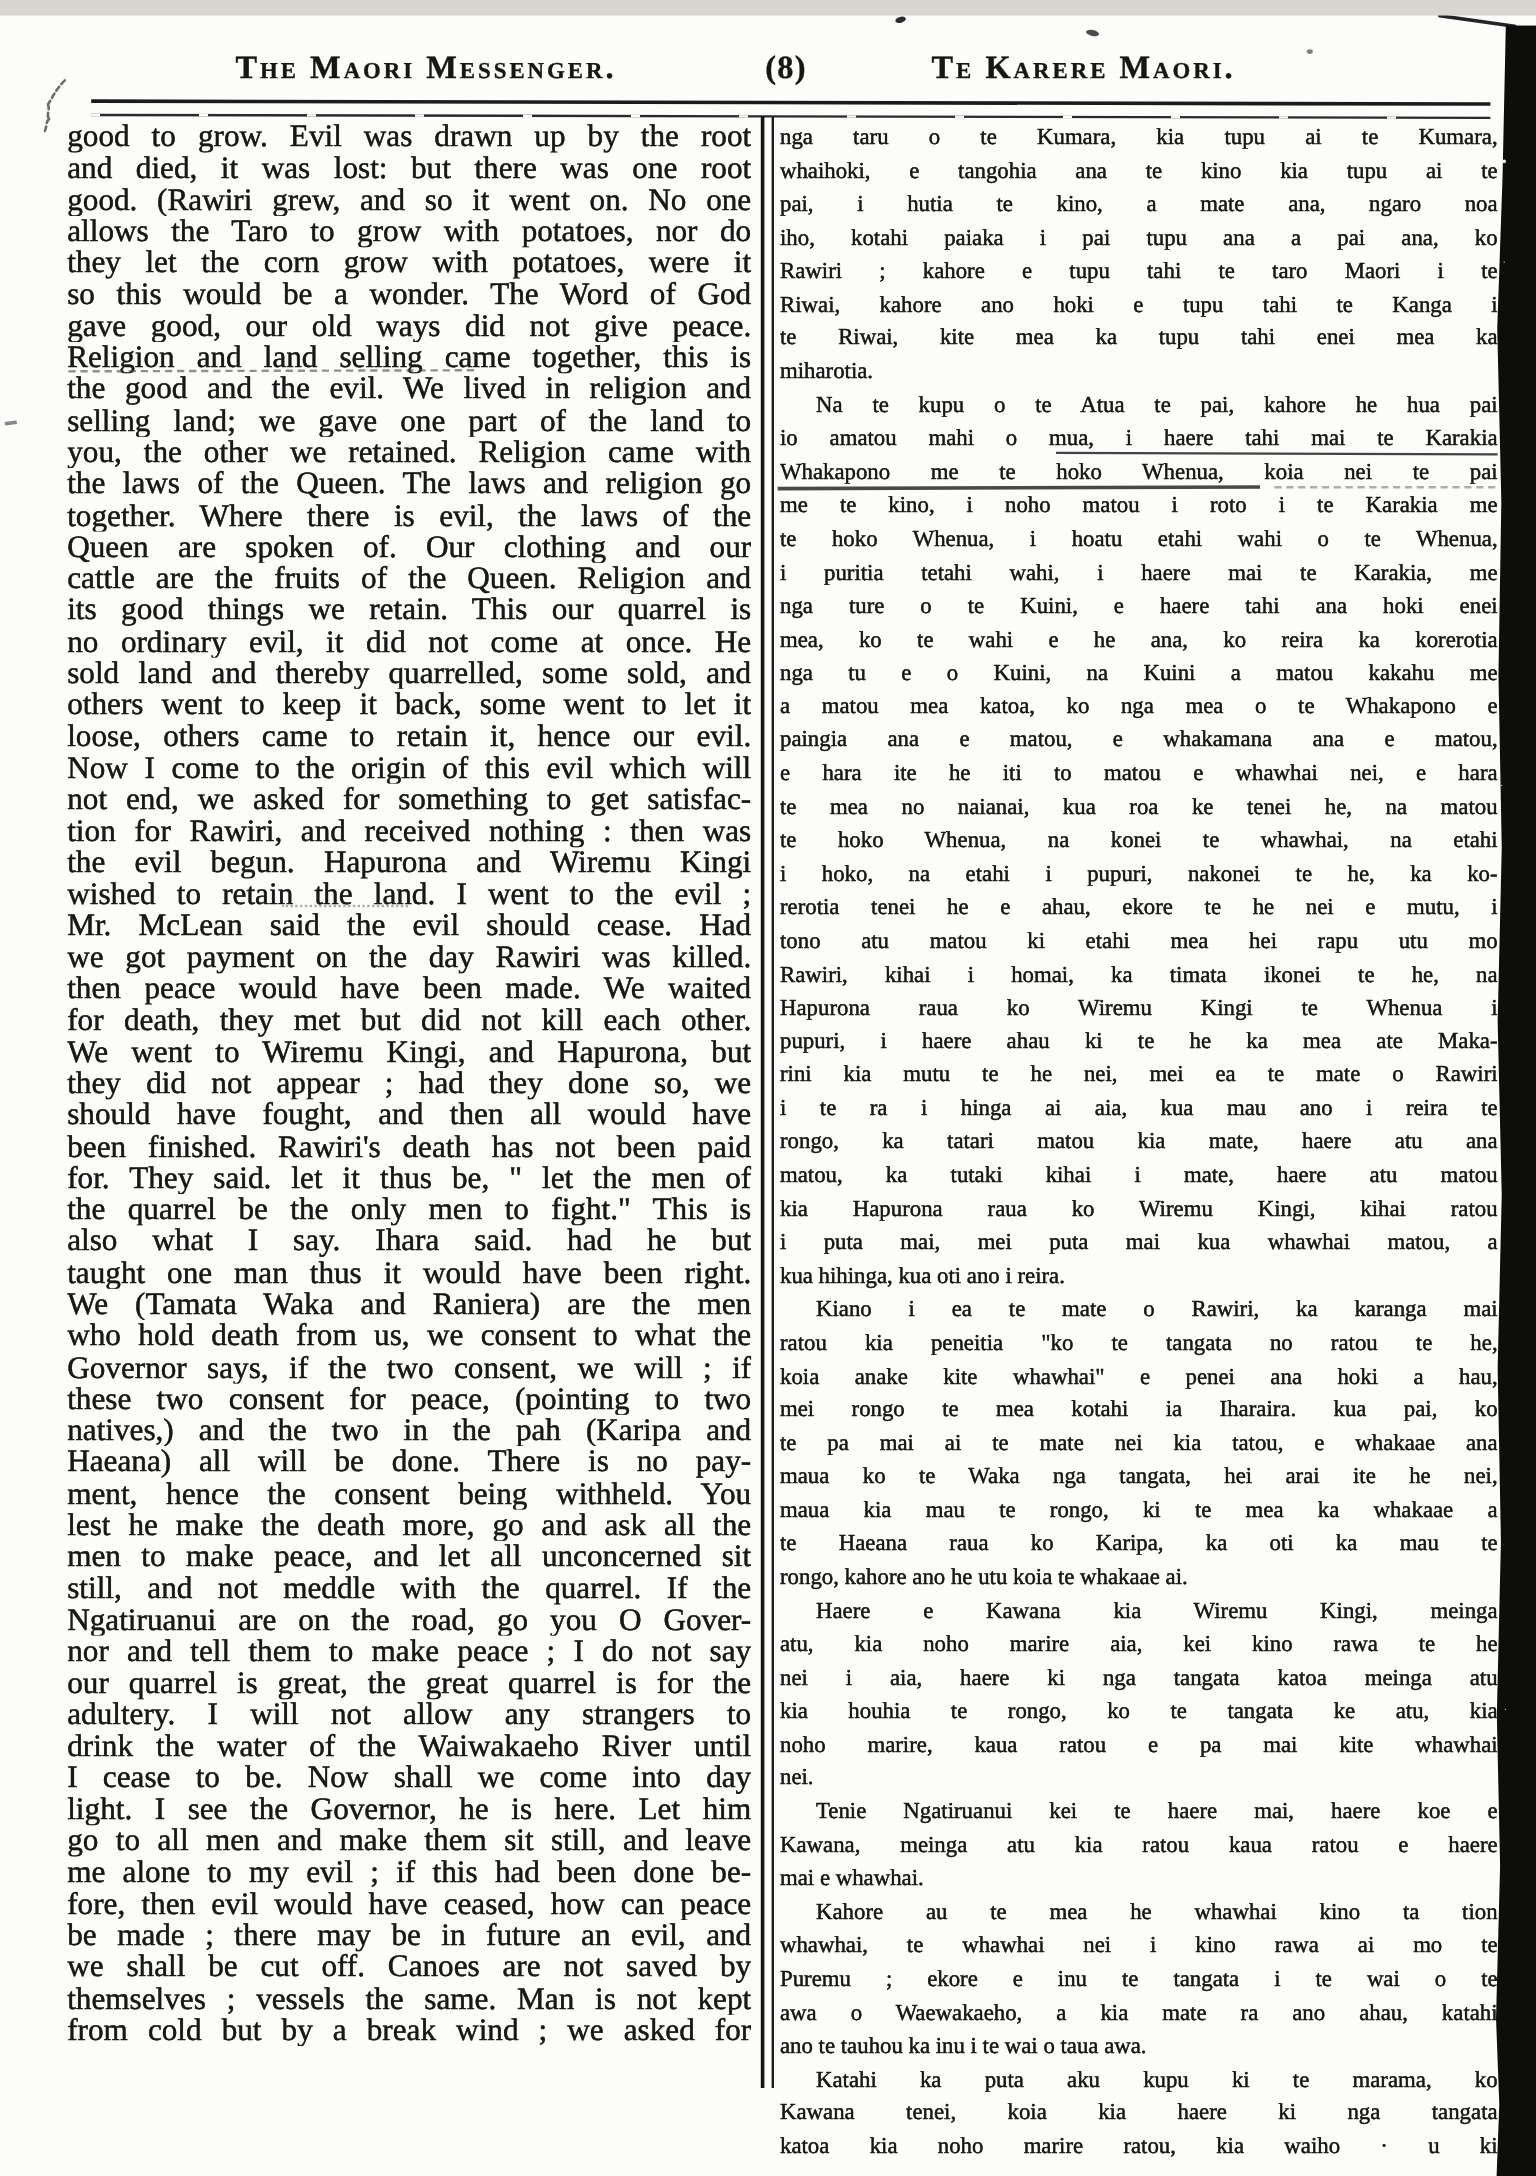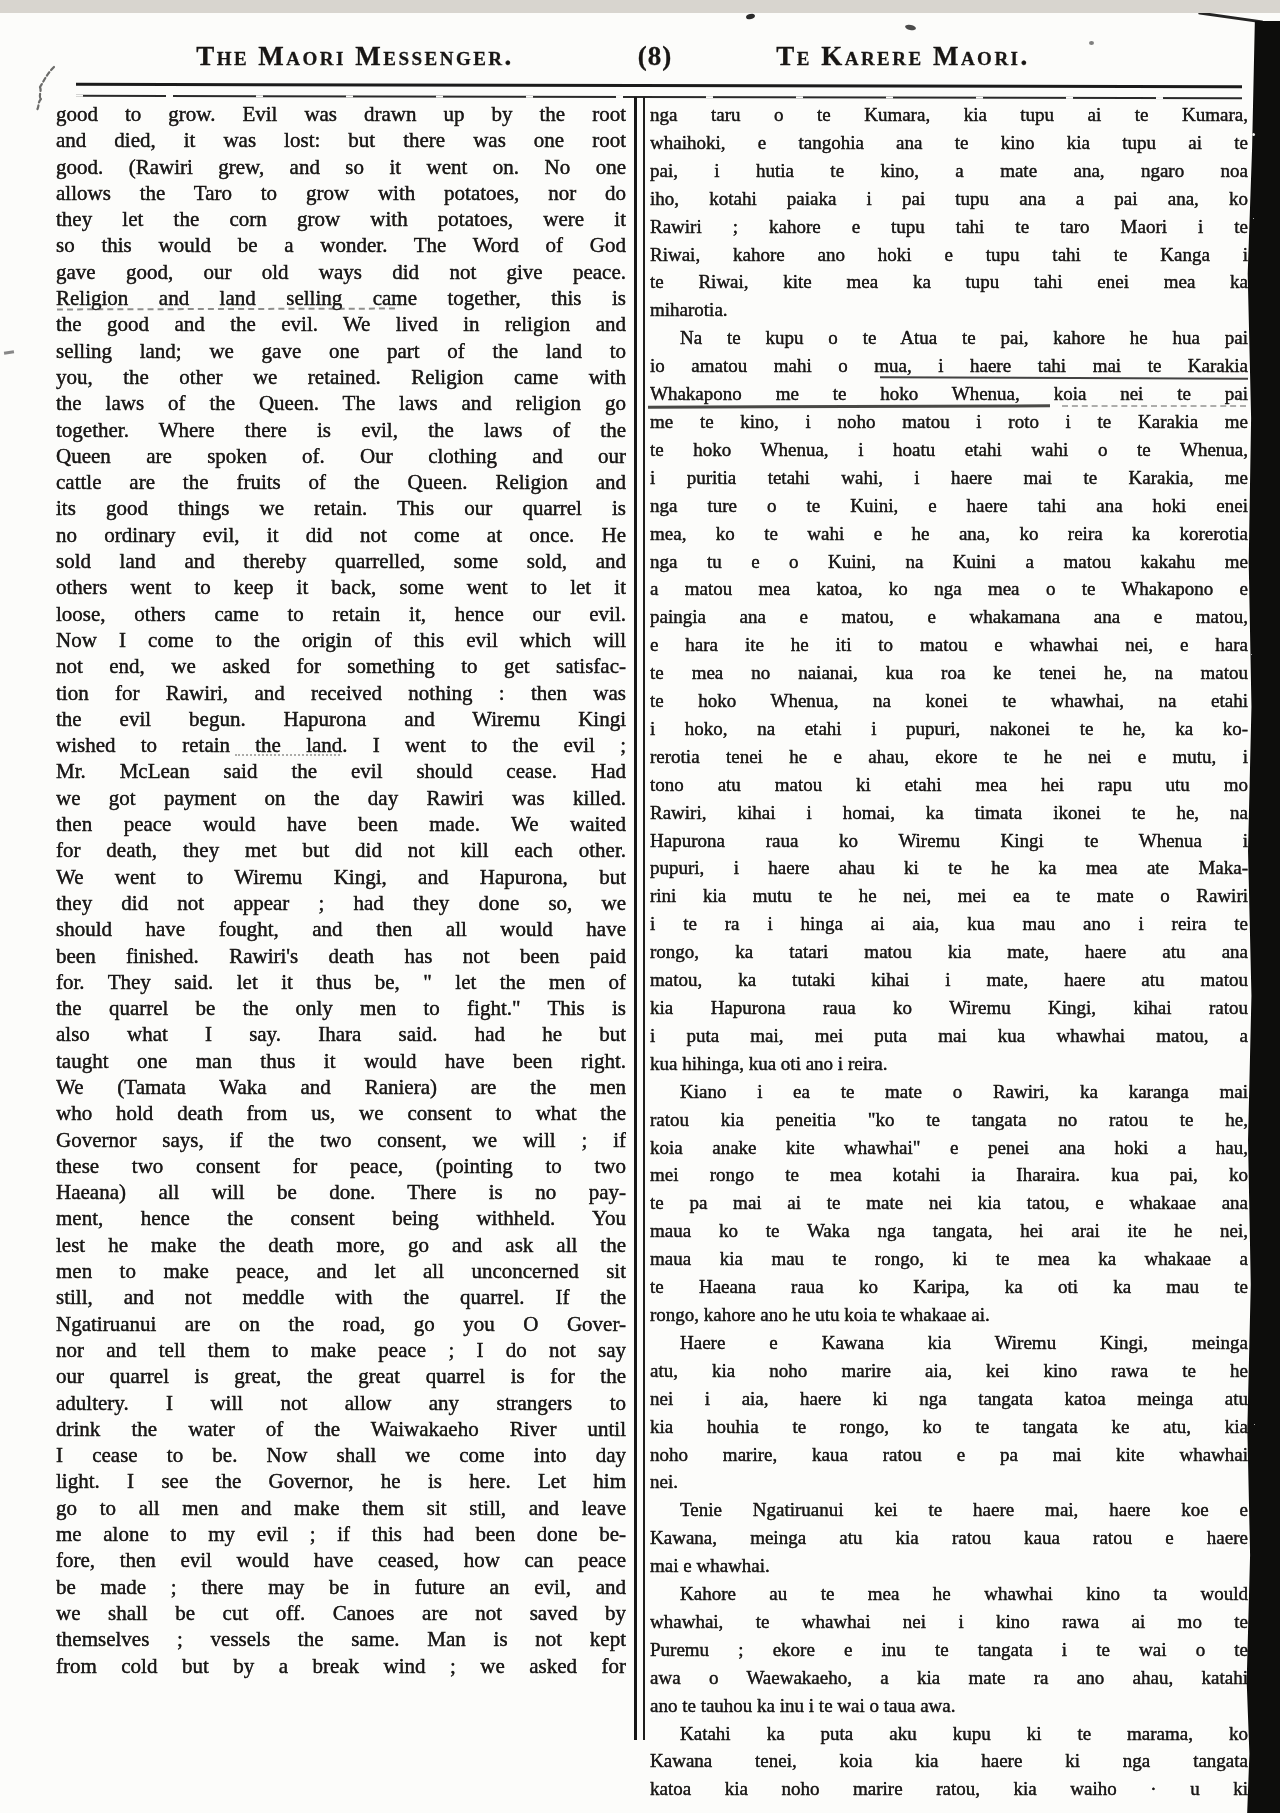--- a/index.html
+++ b/index.html
@@ -20,21 +20,21 @@
     position:absolute;left:76px;top:71px;width:1166px;height:9px;
     border-top:3.5px solid #1b1b1b;border-bottom:2px solid #2a2a2a;
     transform:rotate(0.12deg);
   }
   .header-rule::after{ 
     content:"";position:absolute;left:0;right:0;bottom:-2px;height:2px;
     background:repeating-linear-gradient(90deg,#fcfcfa 0 7px,transparent 7px 90px);
   }
   
   .col{position:absolute;top:88px;}
-  .col-left{left:56px;width:570px;font-size:21px;line-height:26.3px;}
+  .col-left{left:56px;width:570px;font-size:26px;line-height:26.3px;}
   .col-right{left:650px;width:598px;font-size:19px;line-height:27.9px;}
   .line{
     text-align:justify;text-align-last:justify;-moz-text-align-last:justify;
     -webkit-text-stroke:0.35px #1a1817;text-shadow:0 0 .4px rgba(20,18,16,.55);
     overflow:hidden;white-space:nowrap;
   }
   .line.plast{text-align-last:left;}
   .line.pindent{text-indent:30px;}
   .column-divider{
     position:absolute;left:634px;top:84px;height:1643px;width:6px;
@@ -110,20 +110,21 @@
       <div class="line">should have fought, and then all would have</div>
       <div class="line">been finished.  Rawiri's death has not been paid</div>
       <div class="line">for.  They said. let it thus be, " let the men of</div>
       <div class="line">the quarrel be the only men to fight."  This is</div>
       <div class="line">also what I say.  Ihara said. had he but</div>
       <div class="line">taught one man thus it would have been right.</div>
       <div class="line">We (Tamata Waka and Raniera) are the men</div>
       <div class="line">who hold death from us, we consent to what the</div>
       <div class="line">Governor says, if the two consent, we will ; if</div>
       <div class="line">these two consent for peace, (pointing to two</div>
+      <div class="line">natives,) and the two in the pah (Karipa and</div>
       <div class="line">Haeana) all will be done.  There is no pay-</div>
       <div class="line">ment, hence the consent being withheld.  You</div>
       <div class="line">lest he make the death more, go and ask all the</div>
       <div class="line">men to make peace, and let all unconcerned sit</div>
       <div class="line">still, and not meddle with the quarrel.  If the</div>
       <div class="line">Ngatiruanui are on the road, go you O Gover-</div>
       <div class="line">nor and tell them to make peace ;  I do not say</div>
       <div class="line">our quarrel is great, the great quarrel is for the</div>
       <div class="line">adultery.  I will not allow any strangers to</div>
       <div class="line">drink the water of the Waiwakaeho River until</div>
@@ -185,21 +186,21 @@
       <div class="line plast">rongo, kahore ano he utu koia te whakaae ai.</div>
       <div class="line pindent">Haere e Kawana kia Wiremu Kingi, meinga</div>
       <div class="line">atu, kia noho marire aia, kei kino rawa te he</div>
       <div class="line">nei i aia, haere ki nga tangata katoa meinga atu</div>
       <div class="line">kia houhia te rongo, ko te tangata ke atu, kia</div>
       <div class="line">noho marire, kaua ratou e pa mai kite whawhai</div>
       <div class="line plast">nei.</div>
       <div class="line pindent">Tenie Ngatiruanui kei te haere mai, haere koe e</div>
       <div class="line">Kawana, meinga atu kia ratou kaua ratou e haere</div>
       <div class="line plast">mai e whawhai.</div>
-      <div class="line pindent">Kahore au te mea  he whawhai kino ta would</div>
+      <div class="line pindent">Kahore au te mea  he whawhai kino ta tion</div>
       <div class="line">whawhai, te whawhai nei i kino rawa ai mo te</div>
       <div class="line">Puremu ; ekore e inu te tangata i te wai o te</div>
       <div class="line">awa o Waewakaeho, a kia mate ra ano ahau, katahi</div>
       <div class="line plast">ano te tauhou ka inu i te wai o taua awa.</div>
       <div class="line pindent">Katahi ka puta aku kupu ki te marama, ko</div>
       <div class="line">Kawana tenei, koia kia haere ki nga tangata</div>
       <div class="line">katoa kia  noho marire ratou, kia waiho ·   u ki</div>
     </div>
 
   <div class="ink ul-l1"></div>

